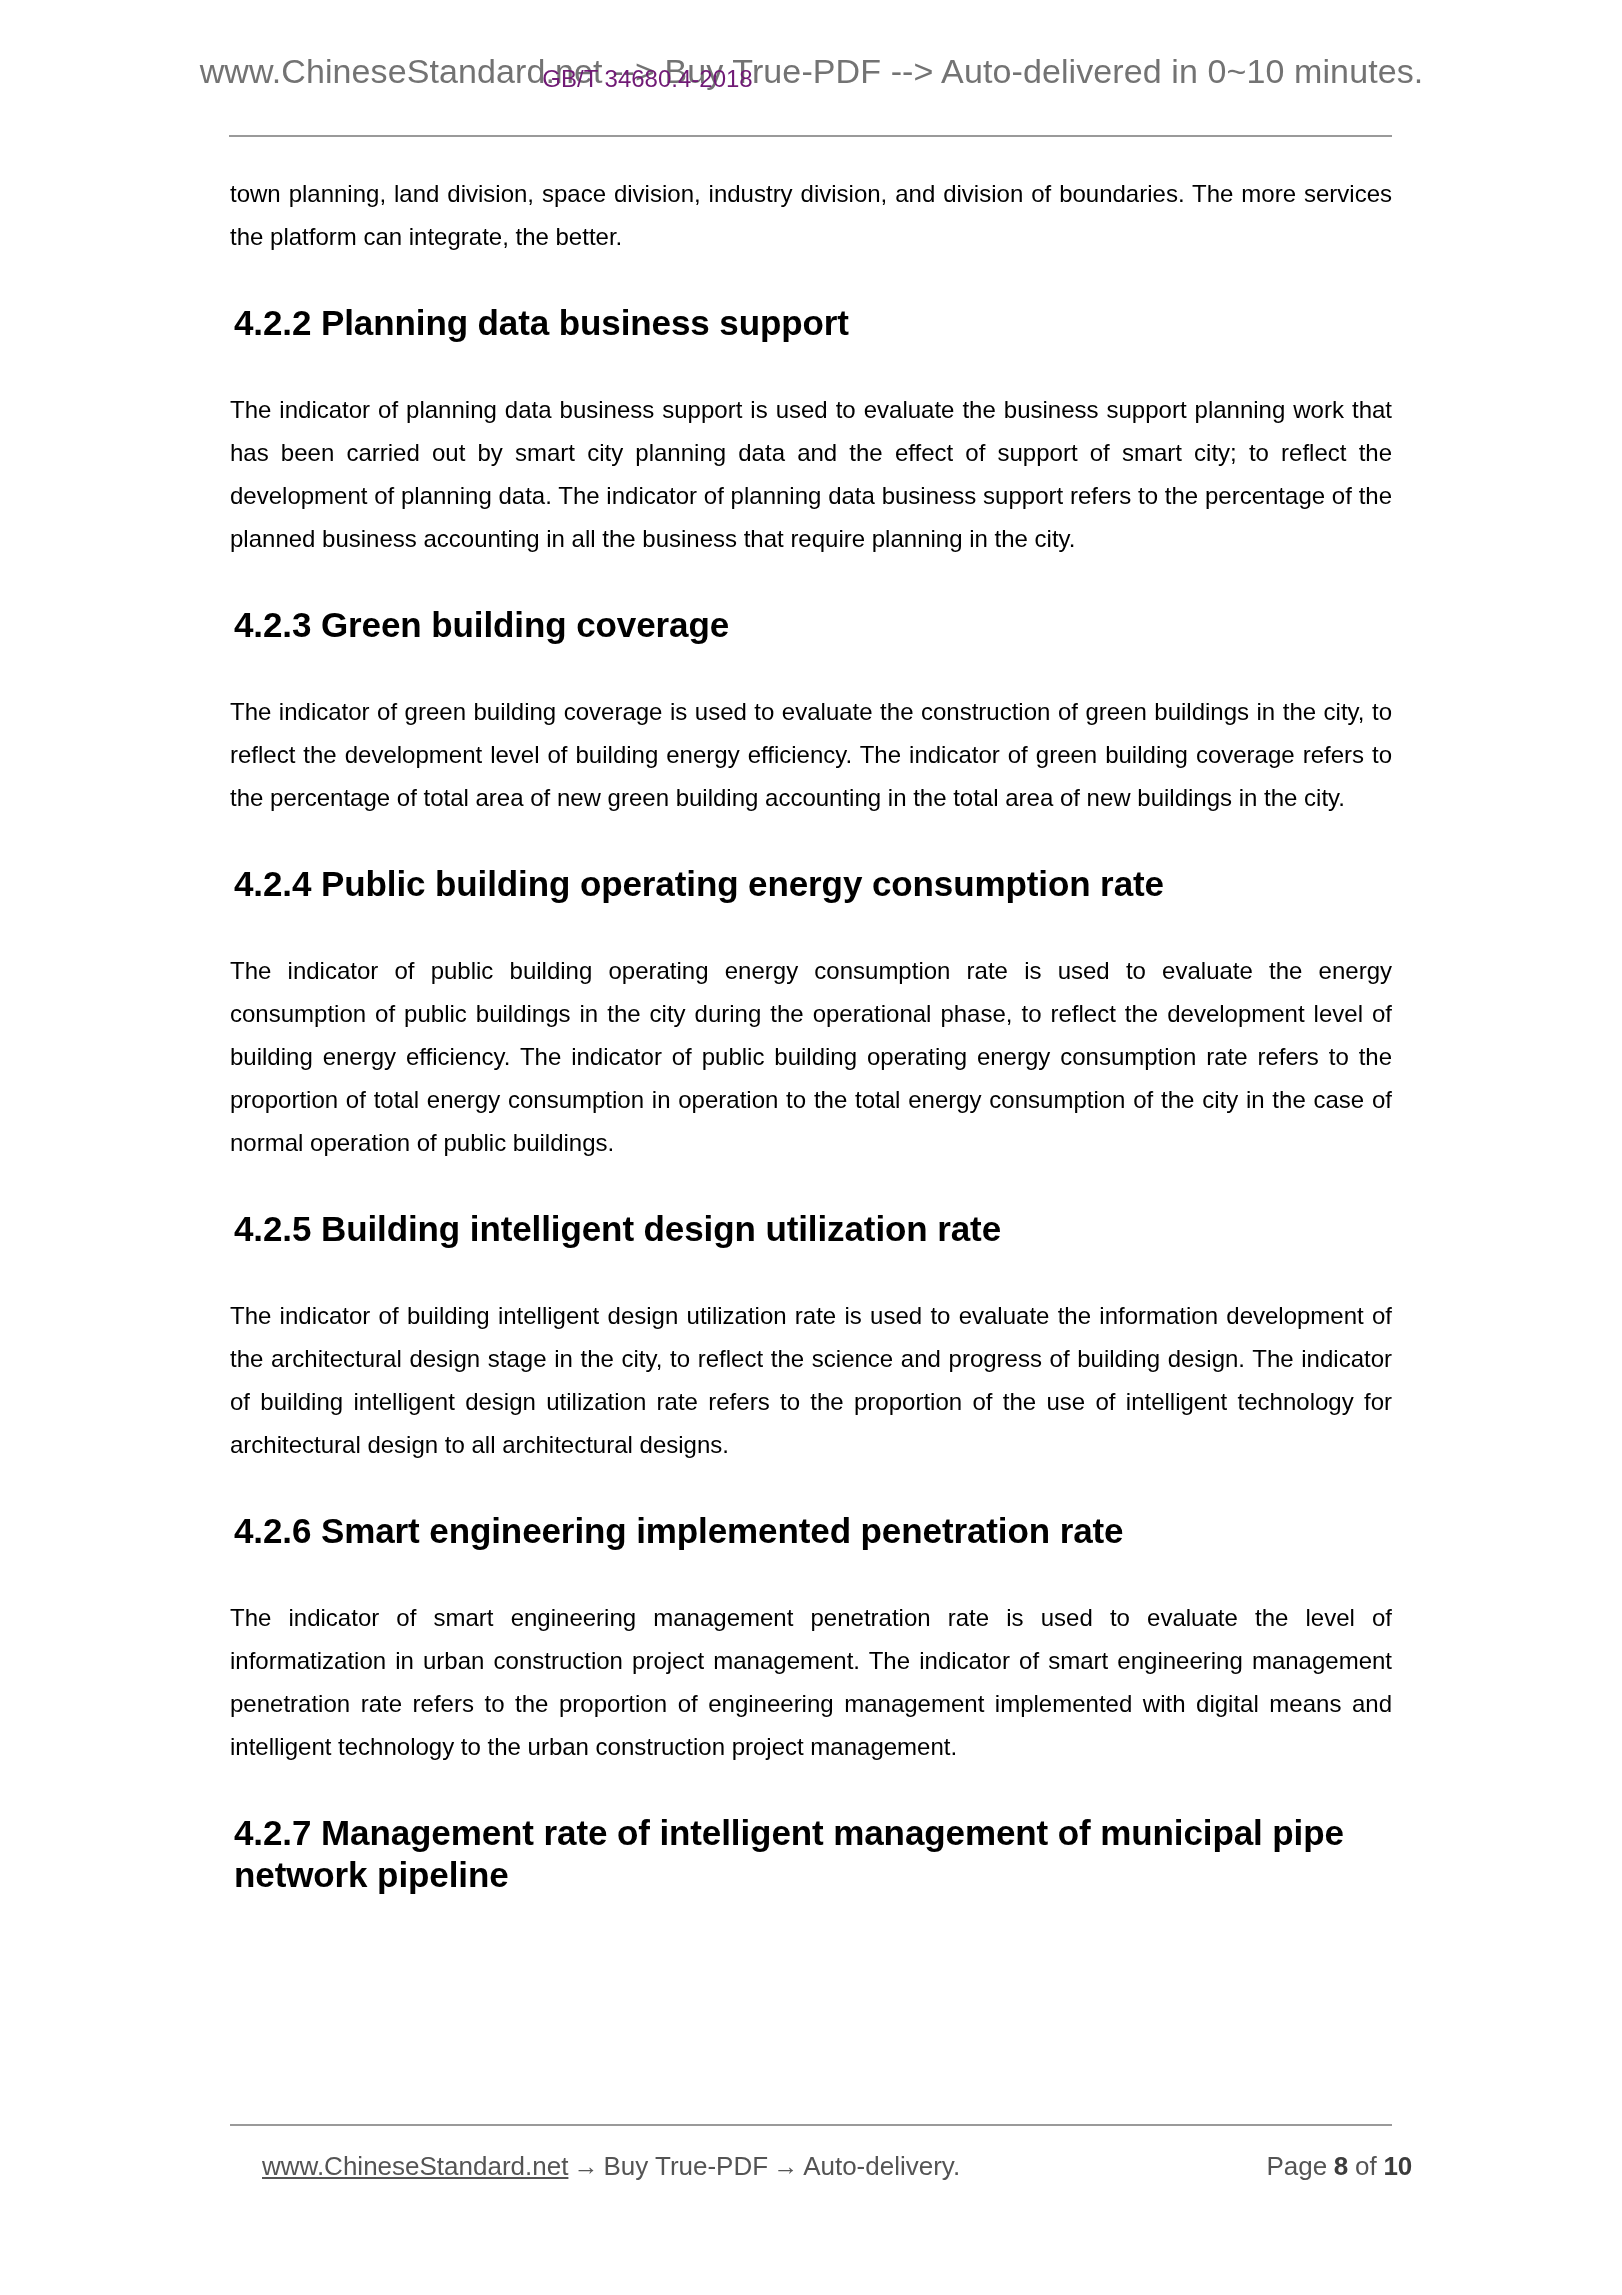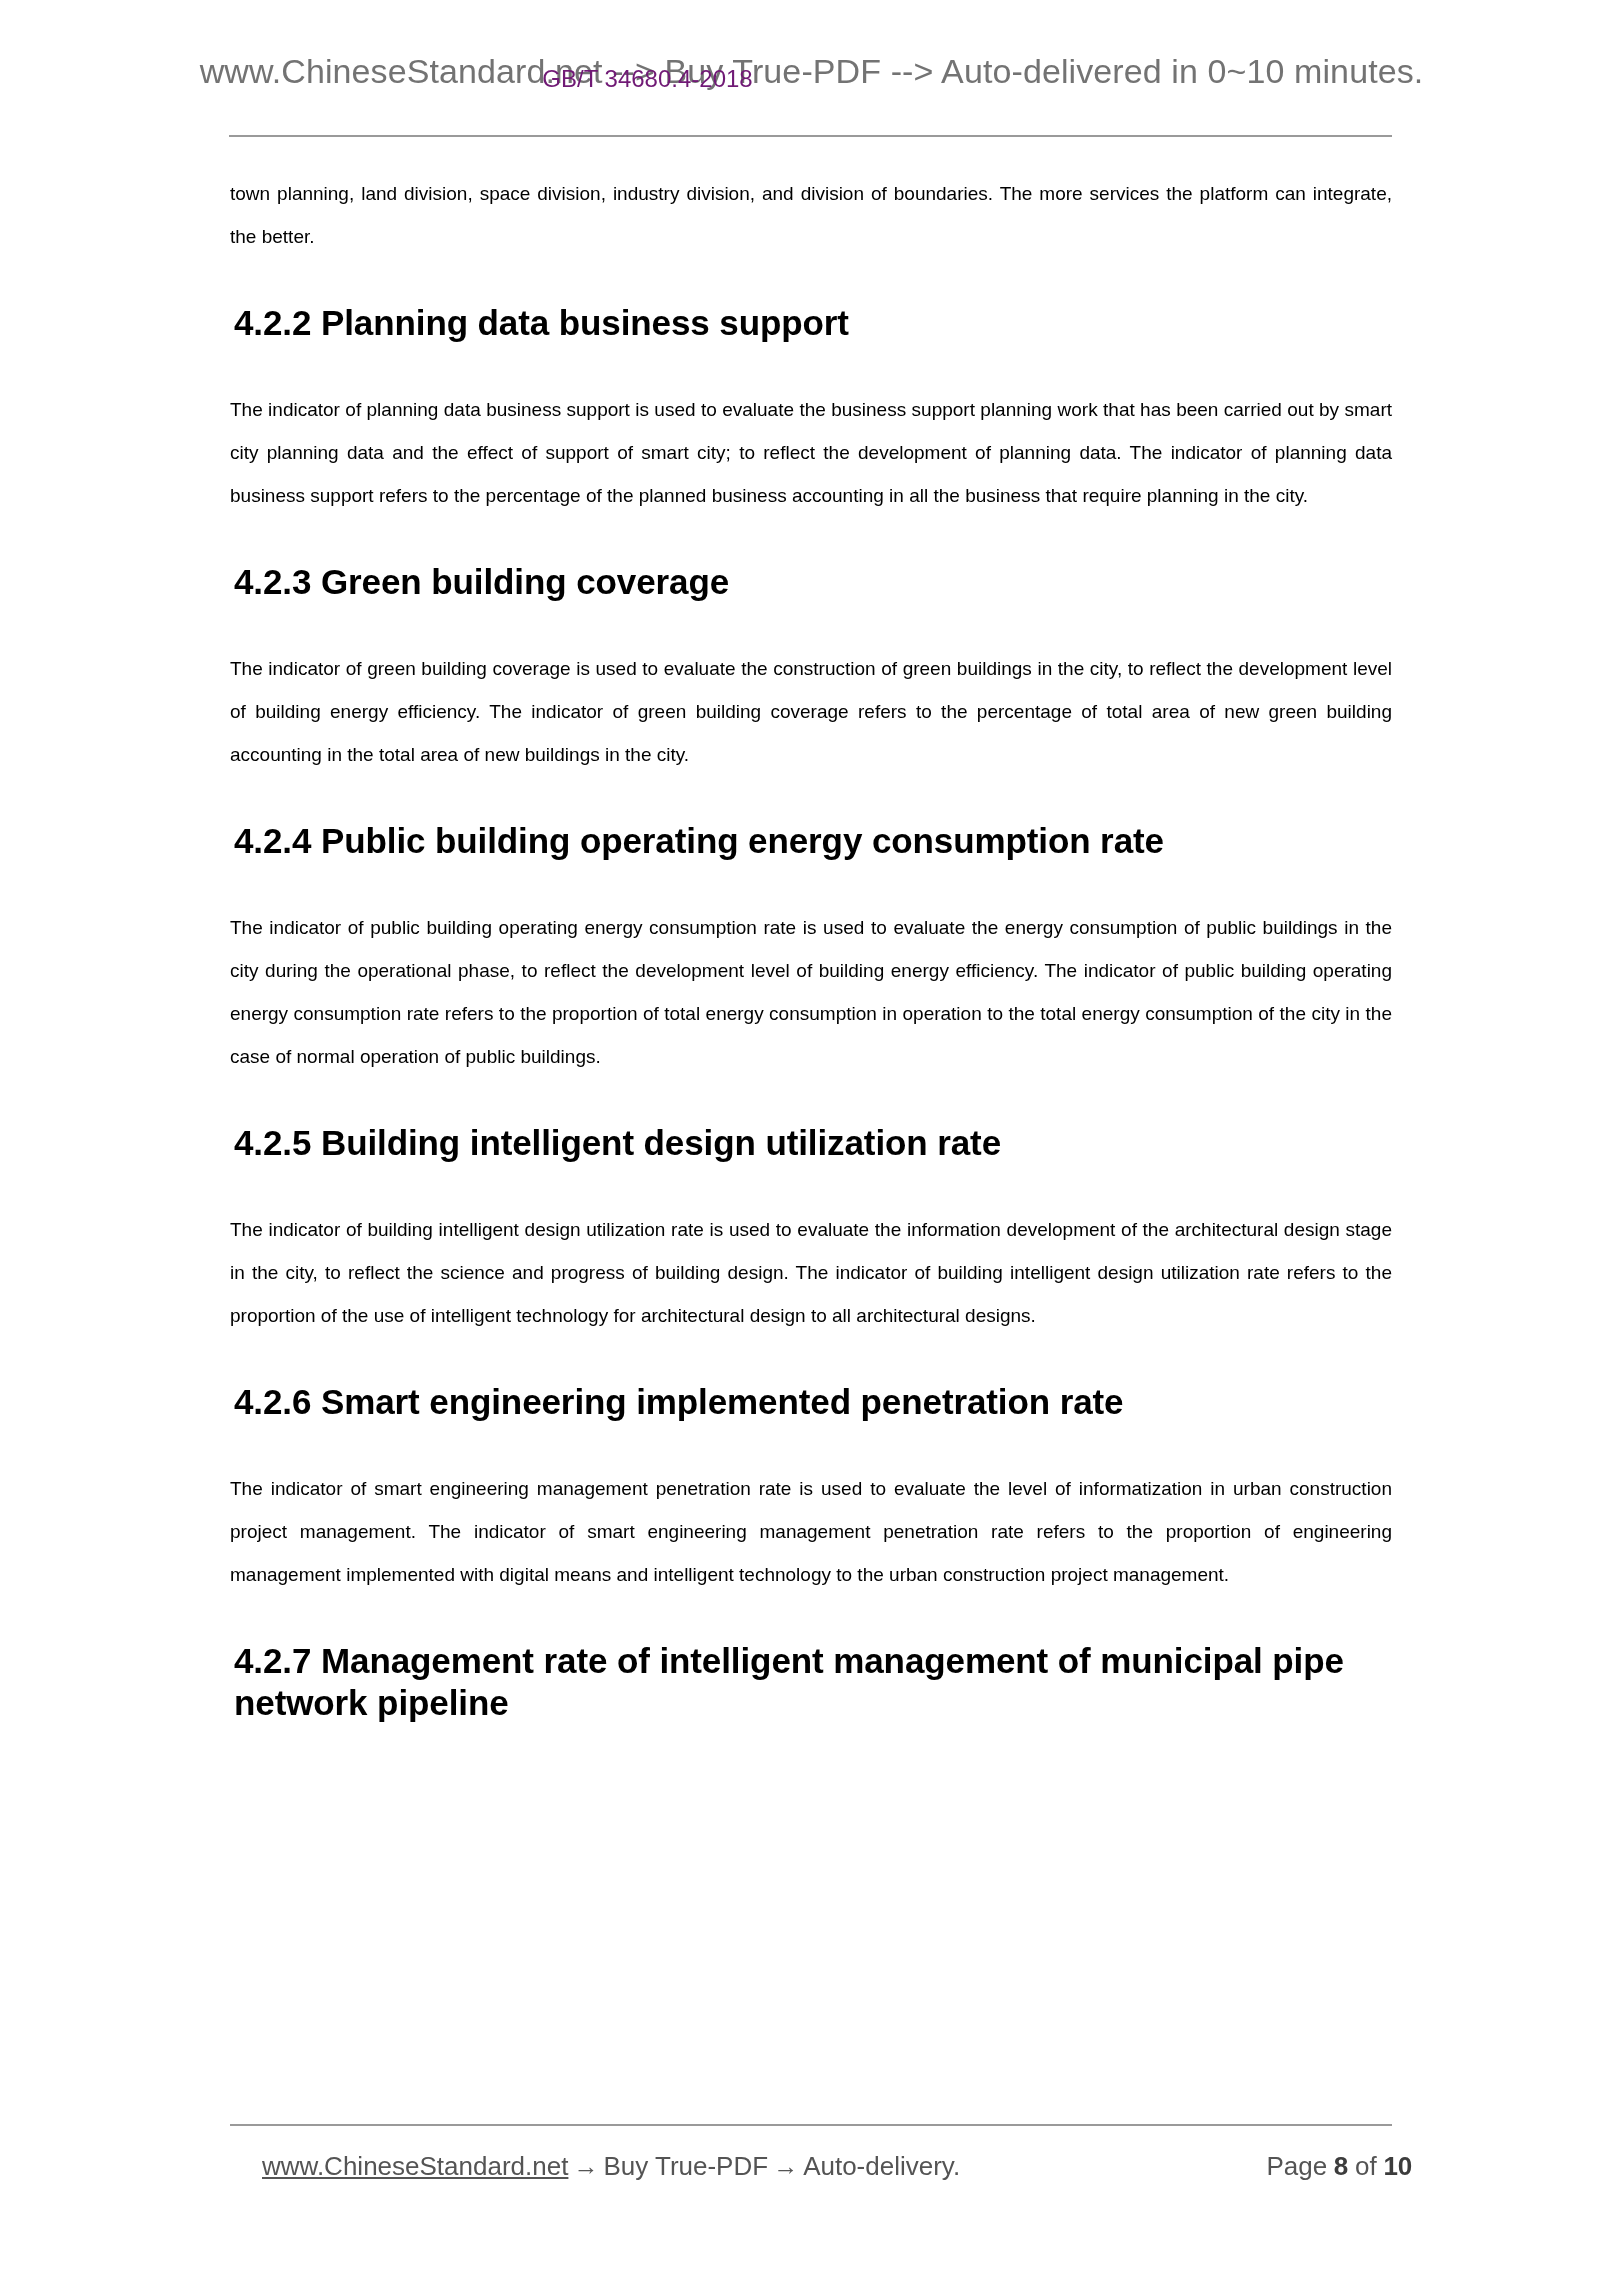--- a/index.html
+++ b/index.html
@@ -62,21 +62,21 @@
 
   
   .content {
     position: absolute;
     left: 230px;
     top: 172px;
     width: 1162px;
   }
   p.body-para {
     margin: 0 0 0 0;
-    font-size: 19px;
+    font-size: 24px;
     line-height: 43px;
     color: #000000;
     text-align: justify;
     text-justify: inter-word;
     font-family: "Liberation Sans", sans-serif;
     font-weight: 400;
   }
   p.body-para:last-child {
     text-align: left;
   }

